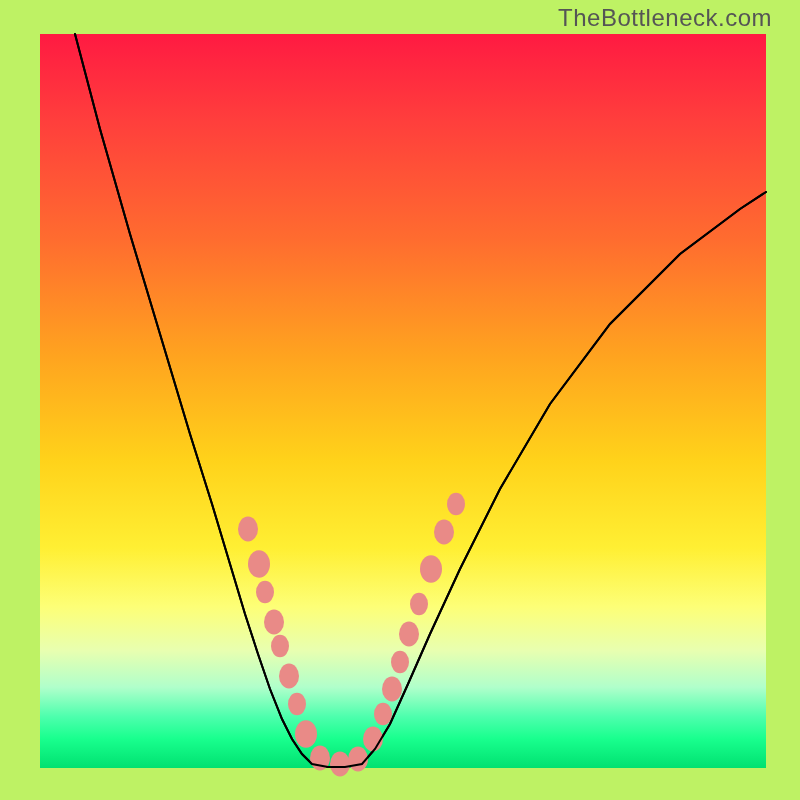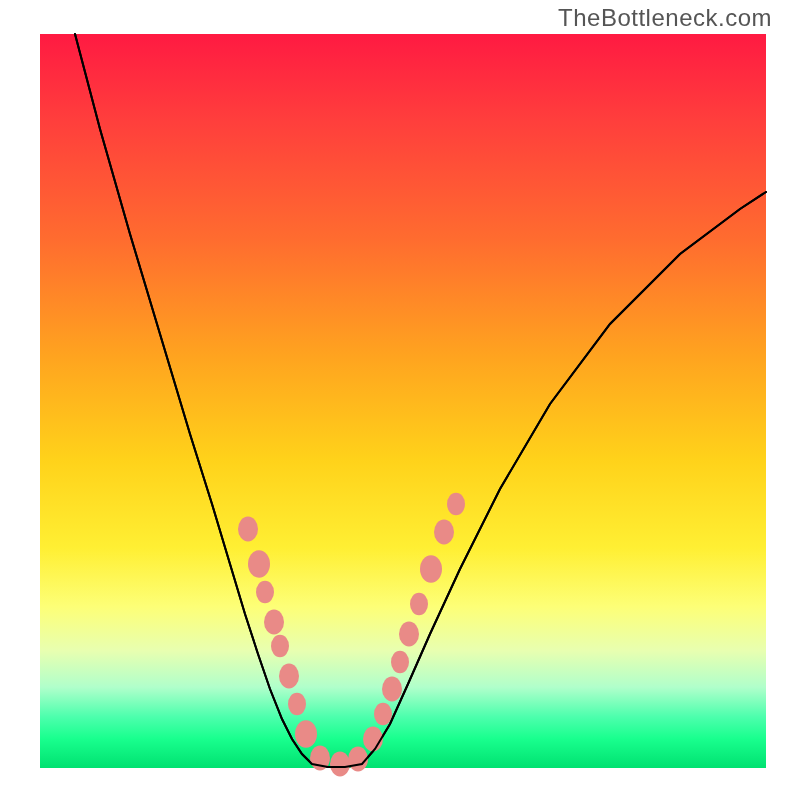--- a/index.html
+++ b/index.html
@@ -8,21 +8,21 @@
     width: 800px;
     height: 800px;
     overflow: hidden;
     background: #000;
     font-family: Arial, Helvetica, sans-serif;
   }
   .stage {
     position: relative;
     width: 800px;
     height: 800px;
-    background: #ffffff;
+    background: #bef264;
   }
   .panel {
     position: absolute;
     background: linear-gradient(
       to bottom,
       #ff1a42 0%,
       #ff3f3c 12%,
       #ff6c2f 28%,
       #ffa41f 44%,
       #ffd21a 58%,

